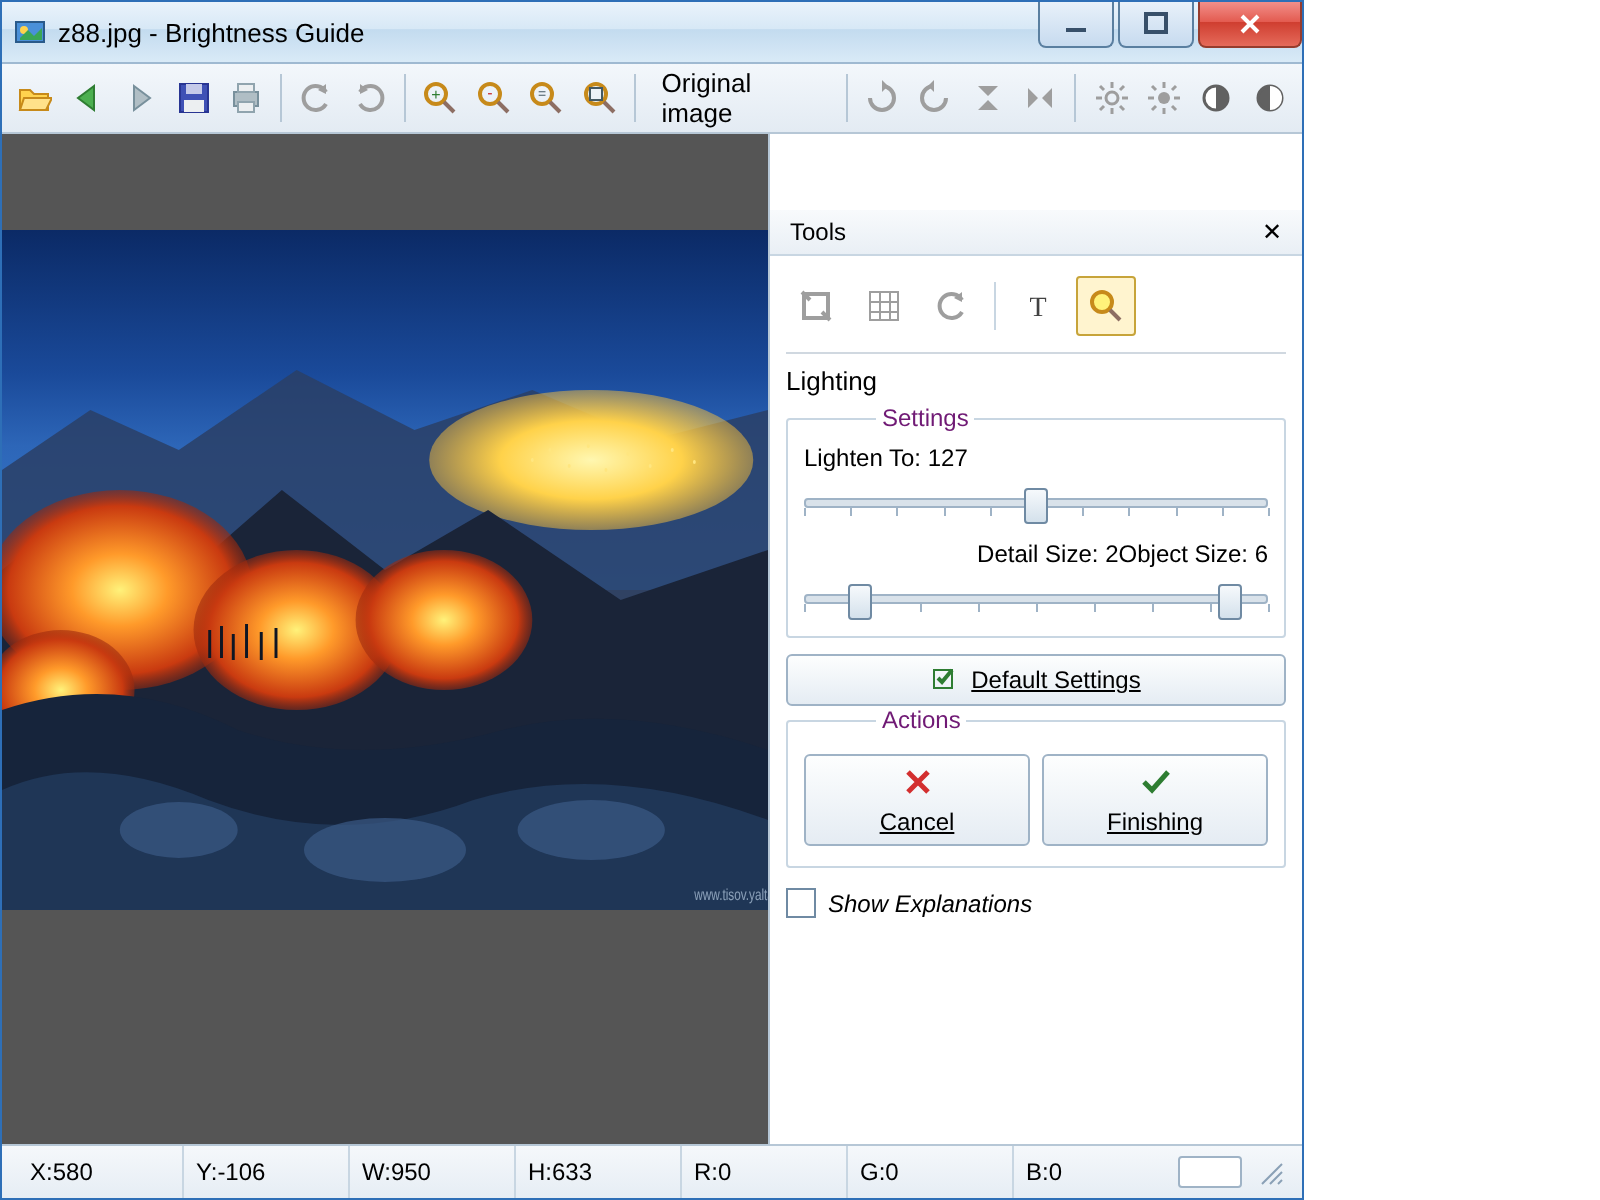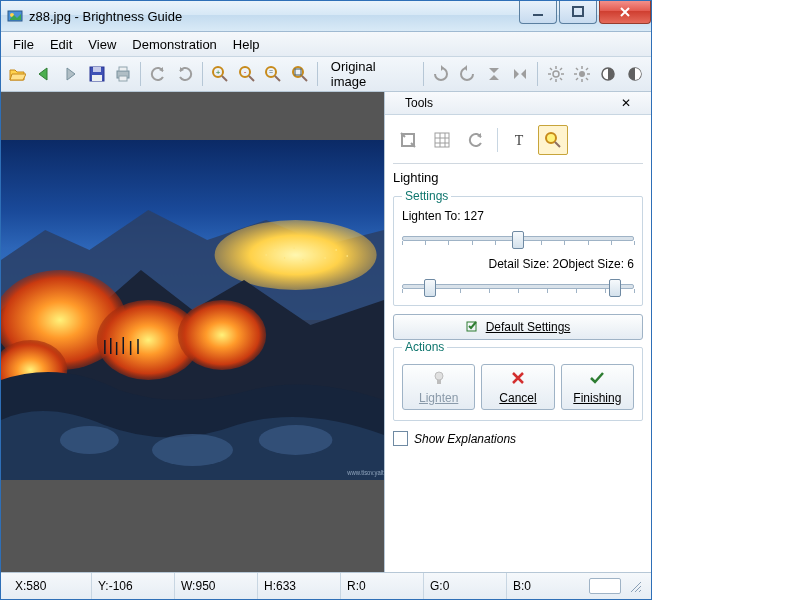--- a/index.html
+++ b/index.html
@@ -140,22 +140,23 @@
     display: flex;
     flex-direction: column;
     font-size: 12px;
   }
   .panel-header {
     height: 22px;
     background: linear-gradient(to bottom, #f8fafc, #e9eff5);
     border-bottom: 1px solid #c8d6e2;
     display: flex;
     align-items: center;
-    padding: 0 20px;
+    padding: 0 10px;
     font-size: 12px;
+    margin-top: 38px;
   }
   .panel-header .close-x {
     margin-left: auto;
     font-size: 12px;
     cursor: default;
   }
   .panel-body {
     padding: 6px 8px;
     flex: 1;
   }
@@ -192,22 +193,23 @@
     margin-bottom: 4px;
   }
   fieldset {
     border: 1px solid #c8d6e2;
     border-radius: 2px;
     margin: 0 0 8px 0;
     padding: 6px 8px 10px 8px;
   }
   legend {
     font-size: 12px;
-    color: #0f766e;
+    color: #701a75;
     padding: 0 3px;
+    margin-left: 36px;
   }
   .slider {
     position: relative;
     height: 20px;
     margin-top: 4px;
   }
   .slider-track {
     position: absolute;
     left: 0;
     right: 0;
@@ -351,27 +353,20 @@
           </svg>
       </div>
       <div class="win-btn close">
         <svg width="14" height="12">
             <path d="M3 2 L11 10 M11 2 L3 10" stroke="#fff" stroke-width="2"></path>
           </svg>
       </div>
     </div>
   </div>
 
-  <div class="menubar">
-    <span class="menu-item">File</span>
-    <span class="menu-item">Edit</span>
-    <span class="menu-item">View</span>
-    <span class="menu-item">Demonstration</span>
-    <span class="menu-item">Help</span>
-  </div>
 
   <div class="toolbar">
     <div class="tb-btn">
         <svg width="18" height="18">
           <path d="M2 5 L7 5 L9 7 L16 7 L16 15 L2 15 Z" fill="#ffd34e" stroke="#c78a1a"></path>
           <path d="M4 9 L18 9 L15 15 L2 15 Z" fill="#ffe18a" stroke="#c78a1a"></path>
         </svg>
       </div>
     <div class="tb-btn">
         <svg width="18" height="18">
@@ -672,27 +667,20 @@
           <span><svg width="14" height="14">
                 <rect x="1" y="3" width="9" height="9" fill="none" stroke="#2e7d32"></rect>
                 <path d="M3 7 L5 9 L10 3" fill="none" stroke="#2e7d32" stroke-width="2"></path>
               </svg></span>
           <span>Default Settings</span>
         </button>
 
         <fieldset>
           <legend>Actions</legend>
           <div class="actions-row">
-            <button class="btn action-btn disabled">
-              <span><svg width="16" height="16">
-                    <circle cx="8" cy="6" r="4" fill="#e0e0e0" stroke="#bdbdbd"></circle>
-                    <rect x="6" y="10" width="4" height="4" fill="#bdbdbd"></rect>
-                  </svg></span>
-              <span>Lighten</span>
-            </button>
             <button class="btn action-btn">
               <span><svg width="16" height="16">
                     <path d="M3 3 L13 13 M13 3 L3 13" stroke="#d32f2f" stroke-width="2.5"></path>
                   </svg></span>
               <span>Cancel</span>
             </button>
             <button class="btn action-btn">
               <span><svg width="16" height="16">
                     <path d="M2 8 L6 12 L14 3" fill="none" stroke="#2e7d32" stroke-width="2.5"></path>
                   </svg></span>

